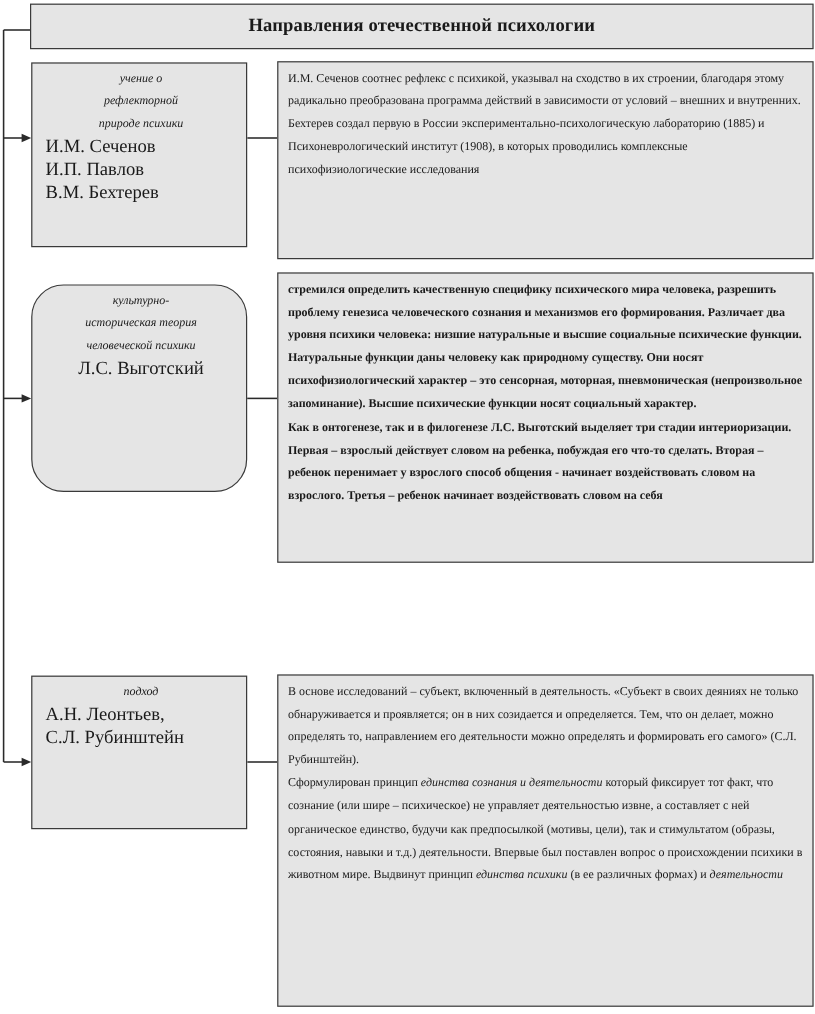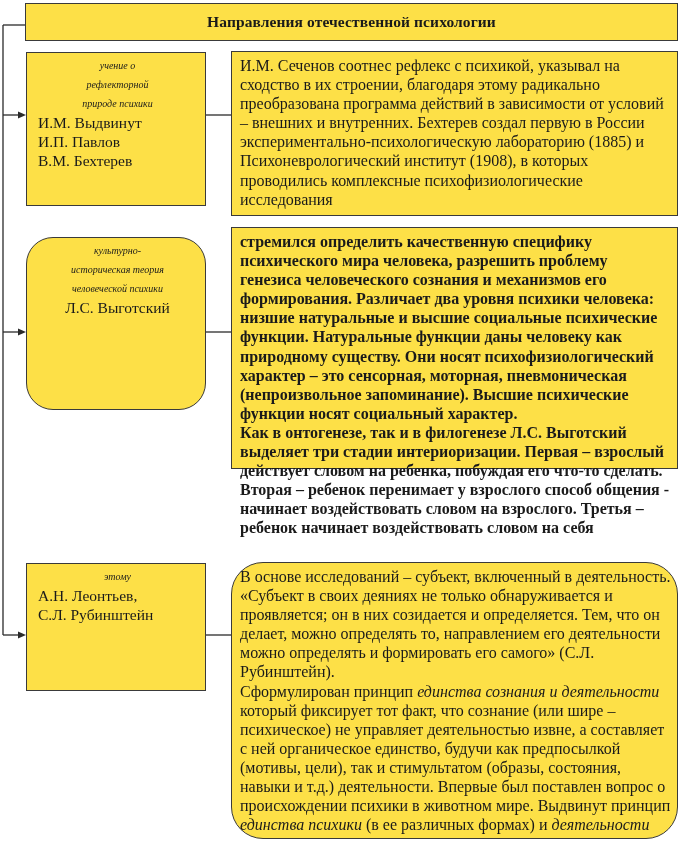--- a/index.html
+++ b/index.html
@@ -1,25 +1,25 @@
 <!DOCTYPE html>
 <html><head>
 <meta charset="utf-8">
 <style>
   html, body { margin: 0; padding: 0; background: #ffffff; }
   body { width: 679px; height: 845px; position: relative; overflow: hidden;
          font-family: "Liberation Serif", "DejaVu Serif", serif; color: #1a1a1a; }
-  .box { position: absolute; border: 1.5px solid #3a3a3a; background: #fde047; box-sizing: border-box; }
+  .box { position: absolute; border: 1.5px solid #3a3a3a; background: #e5e5e5; box-sizing: border-box; }
   .title { left: 25px; top: 3px; width: 653px; height: 38px; display: flex; align-items: center; justify-content: center;
            font-weight: bold; font-size: 15.5px; letter-spacing: 0.1px; }
   .left { left: 26px; width: 180px; padding: 3px 8px 0 11px; font-size: 15.5px; line-height: 19px; }
   .left .head { text-align: center; font-style: italic; font-size: 10px; line-height: 19px; }
   .left .names div { white-space: nowrap; }
   .left .names.center { text-align: center; }
-  .right { left: 231px; width: 447px; padding: 4px 6px 0 8px; font-size: 16px; line-height: 19.1px; }
+  .right { left: 231px; width: 447px; padding: 4px 6px 0 8px; font-size: 10px; line-height: 19.1px; }
   .right p { margin: 0; }
   .right i { font-style: italic; }
   svg.lines { position: absolute; left: 0; top: 0; }
 </style>
 </head>
 <body>
 
 <svg class="lines" width="679" height="845">
   <g stroke="#2a2a2a" stroke-width="1.3" fill="none">
     <line x1="25" y1="25" x2="3" y2="25"></line>
@@ -42,21 +42,21 @@
   <span>Направления отечественной психологии</span>
 </div>
 
 <div class="box left" style="top:52px;height:154px;">
   <div class="head">
     <div>учение о</div>
     <div>рефлекторной</div>
     <div>природе психики</div>
   </div>
   <div class="names">
-    <div>И.М. Выдвинут</div>
+    <div>И.М. Сеченов</div>
     <div>И.П. Павлов</div>
     <div>В.М. Бехтерев</div>
   </div>
 </div>
 <div class="box right" style="top:51px;height:165px;">
   <p>И.М. Сеченов соотнес рефлекс с психикой, указывал на сходство в их строении, благодаря этому радикально преобразована программа действий в зависимости от условий – внешних и внутренних. Бехтерев создал первую в России экспериментально-психологическую лабораторию (1885) и Психоневрологический институт (1908), в которых проводились комплексные психофизиологические исследования</p>
 </div>
 
 <div class="box left" style="top:237px;height:173px;border-radius:27px;">
   <div class="head">
@@ -68,23 +68,23 @@
     <div>Л.С. Выготский</div>
   </div>
 </div>
 <div class="box right" style="top:227px;height:242px;font-weight:bold;">
   <p>стремился определить качественную специфику психического мира человека, разрешить проблему генезиса человеческого сознания и механизмов его формирования. Различает два уровня психики человека: низшие натуральные и высшие социальные психические функции. Натуральные функции даны человеку как природному существу. Они носят психофизиологический характер – это сенсорная, моторная, пневмоническая (непроизвольное запоминание). Высшие психические функции носят социальный характер.</p>
   <p>Как в онтогенезе, так и в филогенезе Л.С. Выготский выделяет три стадии интериоризации. Первая – взрослый действует словом на ребенка, побуждая его что-то сделать. Вторая – ребенок перенимает у взрослого способ общения - начинает воздействовать словом на взрослого. Третья – ребенок начинает воздействовать словом на себя</p>
 </div>
 
 <div class="box left" style="top:563px;height:128px;">
   <div class="head">
-    <div>этому</div>
+    <div>подход</div>
   </div>
   <div class="names">
     <div>А.Н. Леонтьев,</div>
     <div>С.Л. Рубинштейн</div>
   </div>
 </div>
-<div class="box right" style="top:562px;height:277px;border-radius:32px;">
+<div class="box right" style="top:562px;height:277px;">
   <p>В основе исследований –  субъект, включенный в деятельность. «Субъект в своих деяниях не только обнаруживается и проявляется; он в них созидается и определяется. Тем, что он делает, можно определять то,  направлением его деятельности можно определять и формировать его самого» (С.Л. Рубинштейн).</p>
   <p><span>Сформулирован принцип </span><i>единства сознания и деятельности</i><span> который фиксирует тот факт, что сознание (или шире – психическое) не управляет деятельностью извне, а составляет с ней органическое единство, будучи как предпосылкой (мотивы, цели), так и стимультатом (образы, состояния, навыки и т.д.) деятельности. Впервые был поставлен вопрос о происхождении психики в животном мире. Выдвинут принцип </span><i>единства психики</i><span> (в ее различных формах) и </span><i>деятельности</i></p>
 </div>
 
 </body></html>

